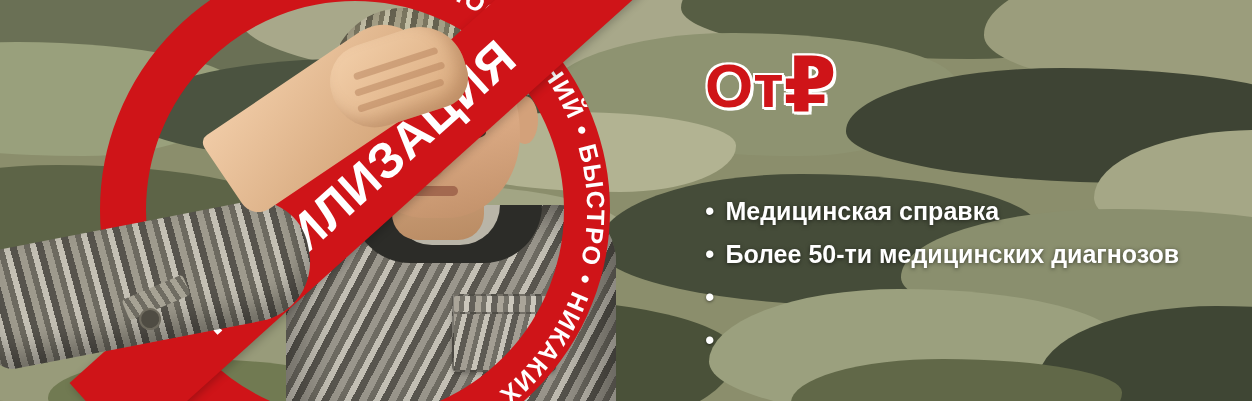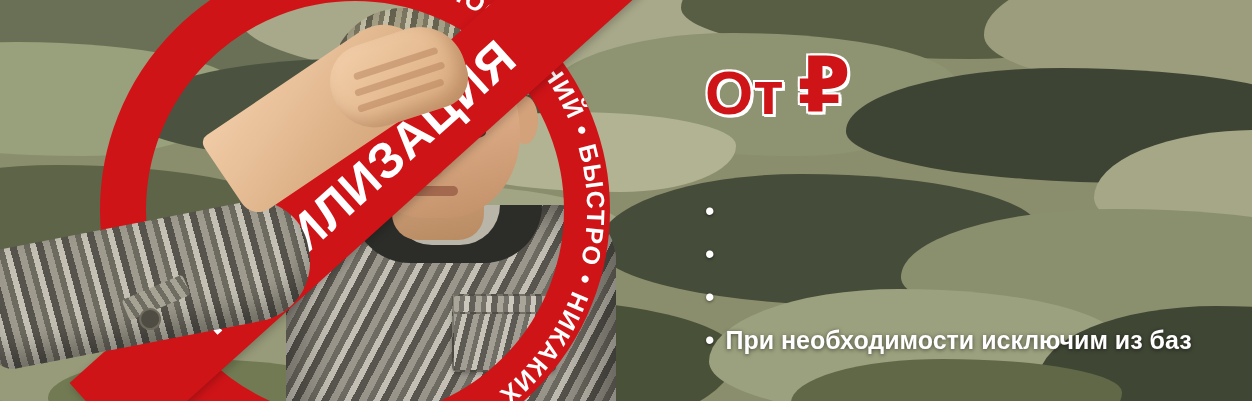--- a/index.html
+++ b/index.html
@@ -122,21 +122,21 @@
   }
   .ribbon span{
     color:#fff;font-weight:700;font-size:50px;letter-spacing:1px;
     white-space:nowrap;
   }
 
   
   .content{position:absolute;left:700px;top:0;width:552px;height:401px;}
   .price{
     position:absolute;left:5px;top:48px;
-    display:flex;align-items:flex-end;gap:14px;
+    display:flex;align-items:center;
     color:#cf1418;font-weight:700;white-space:nowrap;
     text-shadow:
       2px 2px 0 #fff,-2px 2px 0 #fff,2px -2px 0 #fff,-2px -2px 0 #fff,
       3px 3px 0 #fff,0 3px 0 #fff,3px 0 0 #fff;
   }
   .price-prefix{font-size:62px;line-height:1;}
   .price-amount{font-size:96px;line-height:1;letter-spacing:1px;}
   .price-currency{font-size:76px;line-height:1;}
 
   .bullets{position:absolute;left:5px;top:196px;width:546px;}
@@ -237,27 +237,28 @@
   <div class="content">
 
     <div class="price">
       <span class="price-prefix">От</span>
       <span class="price-currency">₽</span>
     </div>
 
     <div class="bullets">
       <div class="bullet">
         <span class="bullet-dot">•</span>
-      </div>
-      <div class="bullet">
-        <span class="bullet-dot">•</span>
-      </div>
-      <div class="bullet">
-        <span class="bullet-dot">•</span>
-      </div>
-      <div class="bullet">
-        <span class="bullet-dot">•</span>
-        <span class="bullet-text">При необходимости исключим из баз</span>
+        <span class="bullet-text">Медицинская справка</span>
+      </div>
+      <div class="bullet">
+        <span class="bullet-dot">•</span>
+        <span class="bullet-text">Более 50-ти медицинских диагнозов</span>
+      </div>
+      <div class="bullet">
+        <span class="bullet-dot">•</span>
+      </div>
+      <div class="bullet">
+        <span class="bullet-dot">•</span>
       </div>
     </div>
 
   </div>
 </div>
 
 </body></html>

